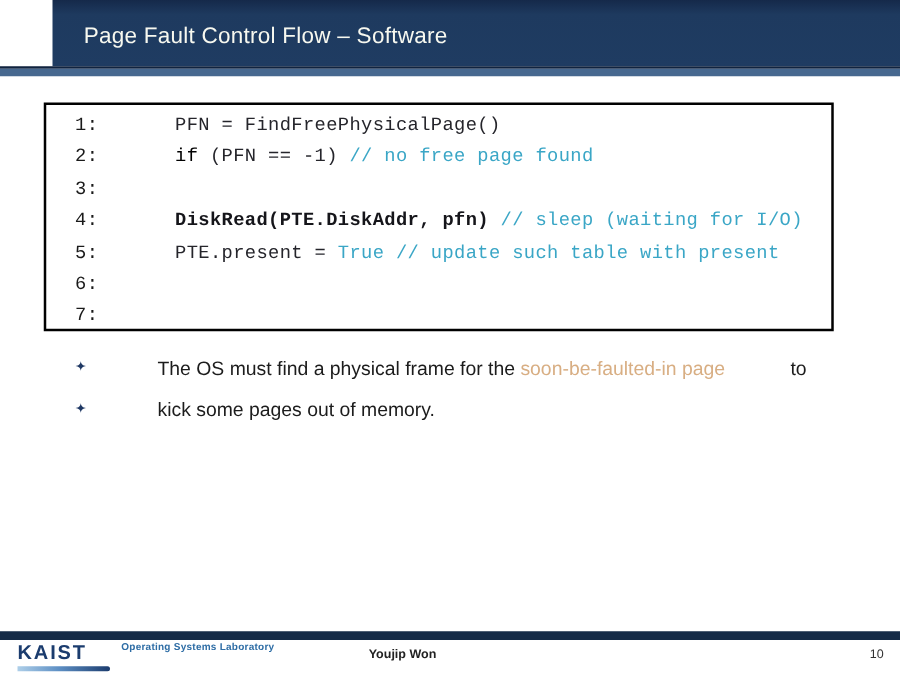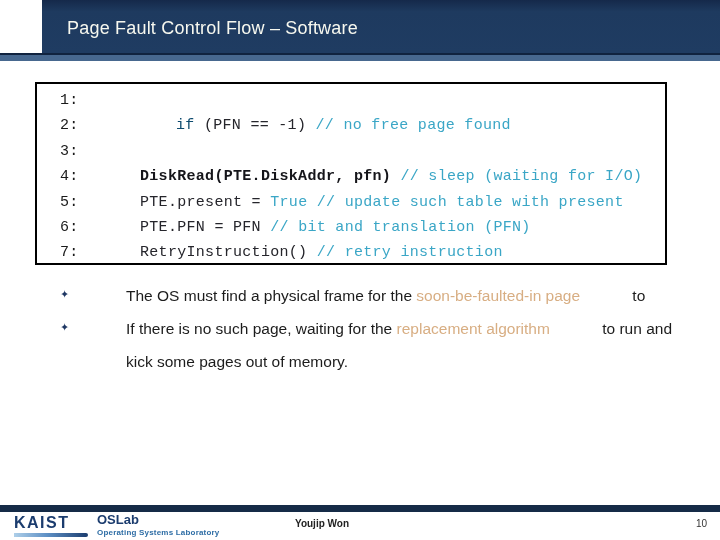--- a/index.html
+++ b/index.html
@@ -32,21 +32,21 @@
   .code-row {
     display:flex; height:25.4px; line-height:25.4px;
     font-family:"Liberation Mono", monospace; font-size:15px; letter-spacing:0.3px;
     white-space:pre;
   }
   .code-num { width:103px; padding-left:23px; color:#1a1a1a; flex:0 0 auto; }
   .code-src { flex:1 1 auto; overflow:hidden; }
   .code-src.indent-1 { padding-left:65px; }
   .seg-code      { color:#25252b; }
   .seg-code-bold { color:#15151a; font-weight:bold; }
-  .seg-keyword   { color:#0c4a6e;margin-left:36px; }
+  .seg-keyword   { color:#000000; }
   .seg-comment   { color:#3aa6c6; }
   .seg-value     { color:#3aa6c6; }
   
   .bullets { position:absolute; left:60px; top:279px; width:634px; }
   .bullet-item { position:relative; padding-left:18px; }
   .bullet-marker {
     position:absolute; left:0; top:10px; font-size:11px; line-height:11px; color:#1f3864;
   }
   .bullet-line { font-size:15.5px; line-height:33px; color:#1c1c1c; white-space:nowrap; }
   .seg-normal    { color:#1c1c1c;margin-left:48px; }
@@ -76,44 +76,42 @@
 </head>
 <body>
 
 <div class="header">
   <div class="header-title">Page Fault Control Flow – Software</div>
 </div>
 <div class="header-divider"></div>
 <div class="header-accent"></div>
 
 <div class="code-box" id="code-box">
-    <div class="code-row"><span class="code-num">1:</span></div>
+    <div class="code-row"><span class="code-num">1:</span><span class="code-src"><span class="seg-code">PFN = FindFreePhysicalPage()</span></span></div>
     <div class="code-row"><span class="code-num">2:</span><span class="code-src"><span class="seg-keyword">if</span><span class="seg-code"> (PFN == -1) </span><span class="seg-comment">// no free page found</span></span></div>
     <div class="code-row"><span class="code-num">3:</span></div>
     <div class="code-row"><span class="code-num">4:</span><span class="code-src"><span class="seg-code-bold">DiskRead(PTE.DiskAddr, pfn) </span><span class="seg-comment">// sleep (waiting for I/O)</span></span></div>
     <div class="code-row"><span class="code-num">5:</span><span class="code-src"><span class="seg-code">PTE.present = </span><span class="seg-value">True </span><span class="seg-comment">// update such table with present</span></span></div>
-    <div class="code-row"><span class="code-num">6:</span><span class="code-src"><span class="seg-code">PTE.PFN = PFN </span><span class="seg-comment">// bit and translation (PFN)</span></span></div>
-    <div class="code-row"><span class="code-num">7:</span><span class="code-src"><span class="seg-code">RetryInstruction() </span><span class="seg-comment">// retry instruction</span></span></div>
+    <div class="code-row"><span class="code-num">6:</span></div>
+    <div class="code-row"><span class="code-num">7:</span></div>
   </div>
 
 <div class="bullets" id="bullets">
     <div class="bullet-item">
       <span class="bullet-marker">✦</span>
       <div class="bullet-line"><span class="seg-normal">The OS must find a physical frame for the </span><span class="seg-highlight">soon-be-faulted-in page</span><span class="seg-normal"> to</span></div>
     </div>
     <div class="bullet-item">
       <span class="bullet-marker">✦</span>
-      <div class="bullet-line"><span class="seg-normal">If there is no such page, waiting for the </span><span class="seg-highlight">replacement algorithm</span><span class="seg-normal"> to run and</span></div>
       <div class="bullet-line"><span class="seg-normal">kick some pages out of memory.</span></div>
     </div>
   </div>
 
 <div class="footer-bar"></div>
 <div class="logo-kaist">
   <div class="logo-kaist-text">KAIST</div>
   <div class="logo-swoosh"></div>
 </div>
 <div class="logo-oslab">
-  <div class="logo-oslab-name">OSLab</div>
   <div class="logo-oslab-sub">Operating Systems Laboratory</div>
 </div>
 <div class="footer-author">Youjip Won</div>
 <div class="footer-page">10</div>
 
 </body></html>

